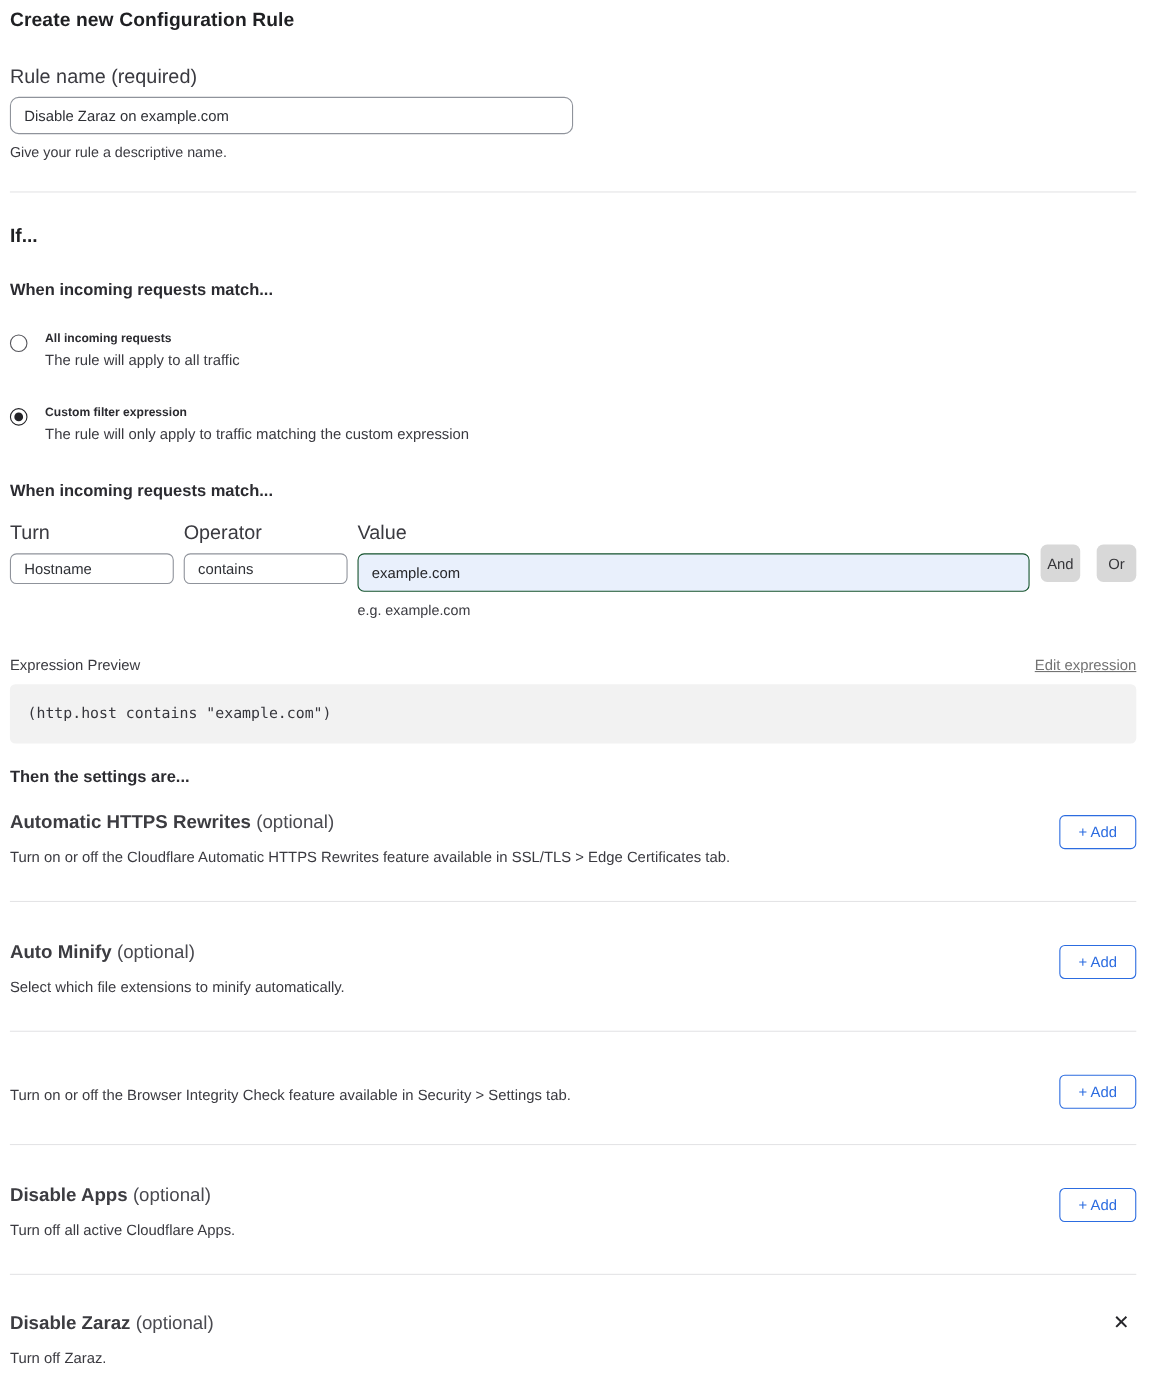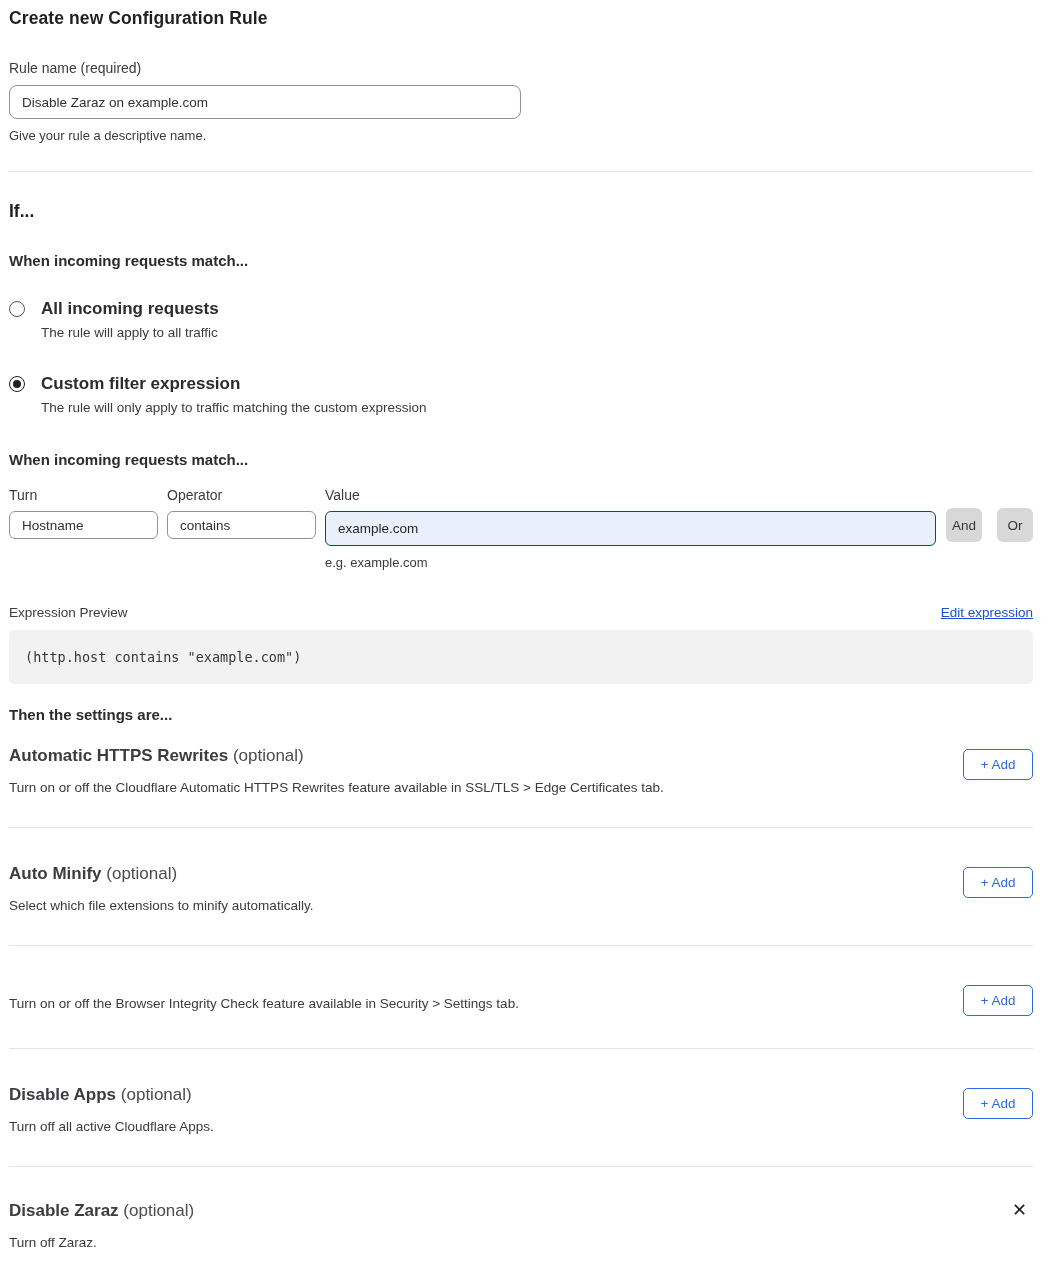--- a/index.html
+++ b/index.html
@@ -7,21 +7,21 @@
   body {
     width:1049px; height:1263px; overflow:hidden;
     font-family:"Liberation Sans","DejaVu Sans",sans-serif;
     color:#36363c;
     -webkit-font-smoothing:antialiased;
   }
   .wrap { padding:8px 16px 0 9px; }
 
   .page-title { font-size:17.5px; font-weight:700; color:#1f2023; letter-spacing:.1px; }
 
-  .field-label { font-size:14px; color:#3a3a40; }
+  .field-label { font-size:18px; color:#3a3a40; }
   .rule-name-block { margin-top:30px; }
   .rule-input {
     display:block; margin-top:8px; width:512px; height:34px;
     border:1px solid #8f939b; border-radius:8px; background:#fff;
     padding:0 12px; font-size:13.5px; color:#2f3136; outline:none;
     font-family:inherit;
   }
   .help-text { margin-top:9px; font-size:13px; color:#3a3a40; }
 
   .divider { border:none; border-top:1px solid #e4e4e6; margin-top:28px; }
@@ -32,21 +32,21 @@
   .radio-option { display:flex; gap:16px; margin-top:30px; cursor:pointer; }
   .radio-option + .radio-option { margin-top:34px; }
   .radio-circle {
     flex:none; width:16px; height:16px; border:1.5px solid #55555b;
     border-radius:50%; margin-top:2px; position:relative; background:#fff;
   }
   .radio-circle.selected { border-color:#222226; }
   .radio-circle.selected::after {
     content:""; position:absolute; inset:3px; border-radius:50%; background:#222226;
   }
-  .radio-label { font-size:17px; font-weight:700; color:#2b2b30; }
+  .radio-label { font-size:11px; font-weight:700; color:#2b2b30; }
   .radio-desc { margin-top:6px; font-size:13.5px; color:#3a3a40; }
 
   .builder-heading { margin-top:36px; font-size:15px; font-weight:700; color:#2b2b30; }
   .builder-row { display:flex; gap:9px; margin-top:19px; }
   .builder-col { display:flex; flex-direction:column; }
   .builder-col .field-label { margin-bottom:8px; }
   .select {
     width:149px; height:28px; border:1px solid #8f939b; border-radius:6px;
     background:#fff; display:flex; align-items:center; justify-content:space-between;
     padding:0 12px; font-size:13.5px; color:#2f3136; cursor:pointer;
@@ -66,21 +66,21 @@
   .andor { display:flex; align-items:flex-start; padding-top:21px; }
   .gray-btn {
     height:34px; border:none; border-radius:6px; background:#d8d8d8;
     color:#36363a; font-size:13.5px; font-family:inherit; cursor:pointer;
   }
   .and-btn { width:36px; margin-left:1px; }
   .or-btn { width:36px; margin-left:15px; }
 
   .preview-header { display:flex; justify-content:space-between; align-items:flex-end; margin-top:35px; }
   .preview-label { font-size:13.5px; color:#3a3a40; }
-  .edit-link { font-size:13.5px; color:#1d4ed8; text-decoration:underline; cursor:pointer; }
+  .edit-link { font-size:13.5px; color:#737373; text-decoration:underline; cursor:pointer; }
   .code-box {
     margin-top:10px; background:#f2f2f2; border-radius:5px;
     padding:19px 16px; font-family:"DejaVu Sans Mono","Liberation Mono",monospace;
     font-size:13.5px; color:#36363c; white-space:pre;
   }
 
   .settings-heading { margin-top:22px; font-size:15px; font-weight:700; color:#2b2b30; }
 
   .setting {
     display:flex; justify-content:space-between; align-items:flex-start;

